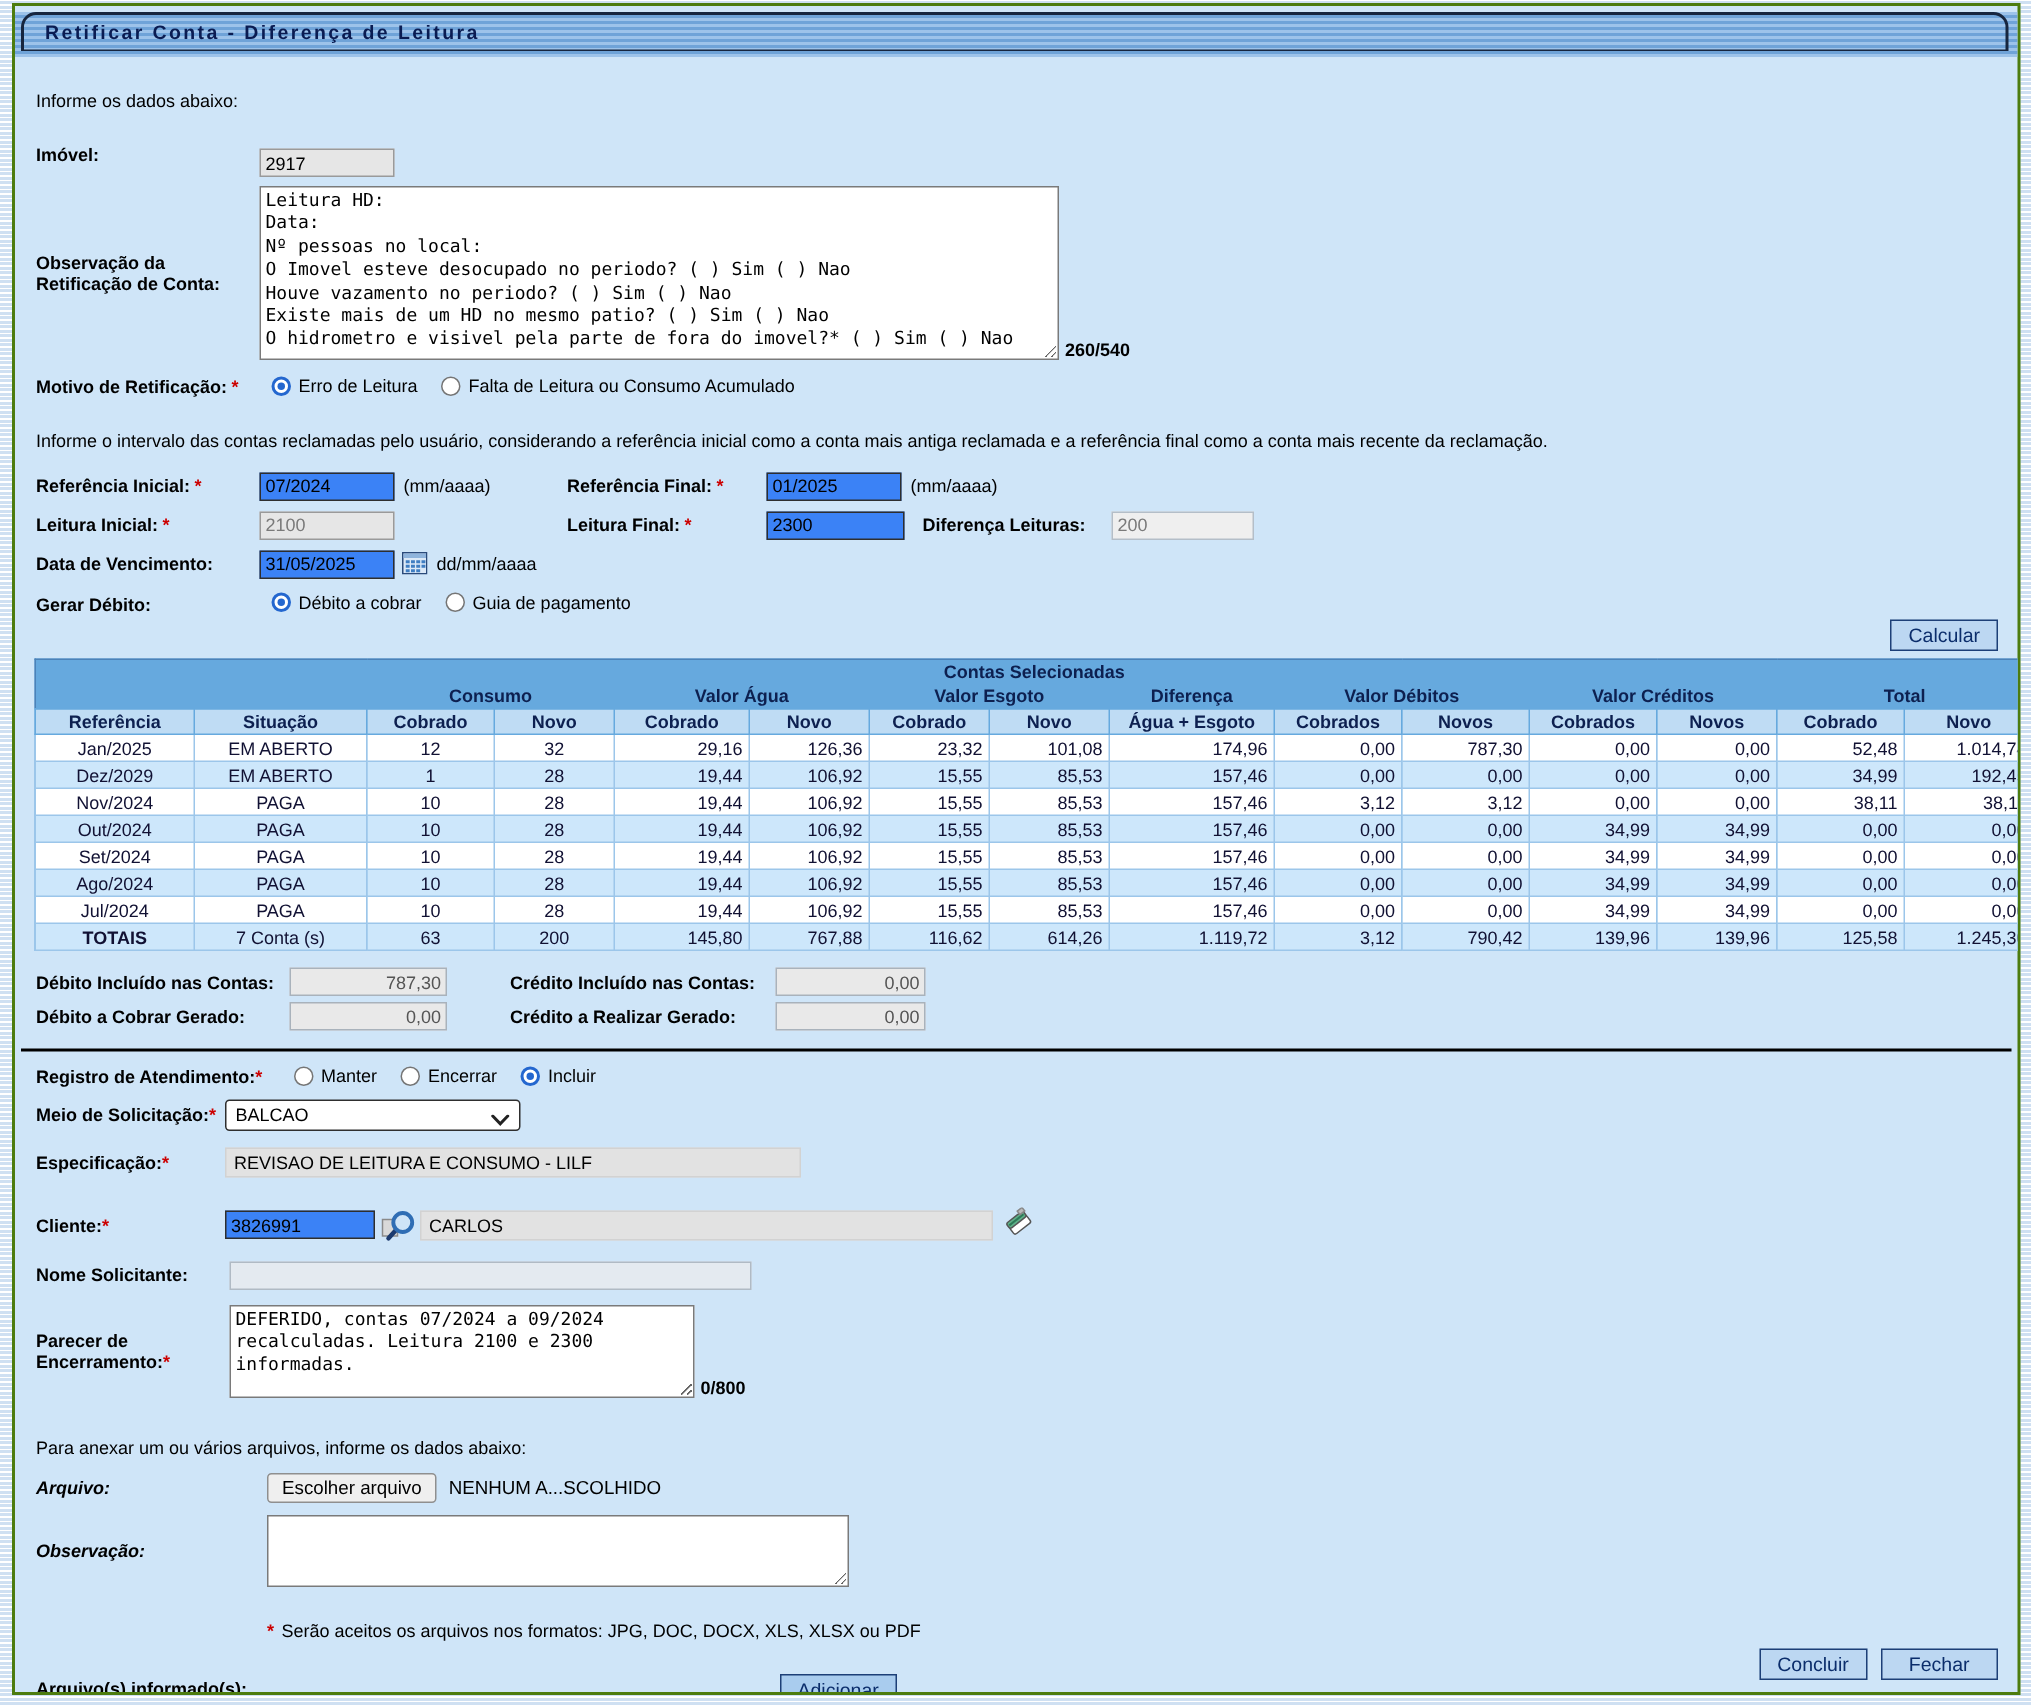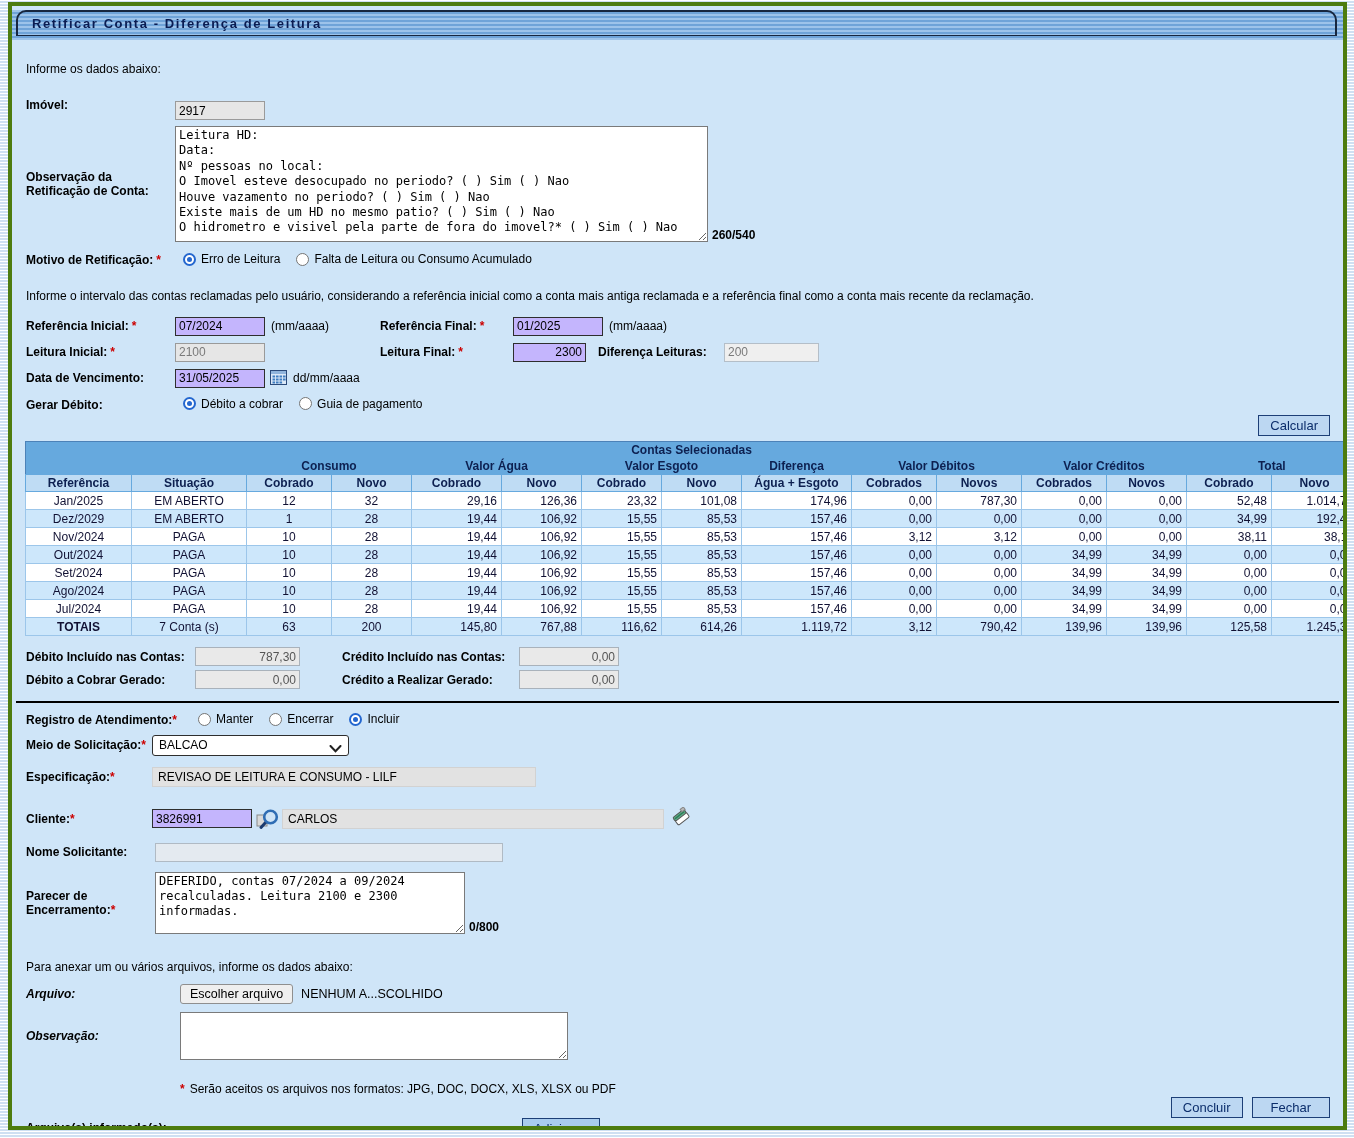--- a/index.html
+++ b/index.html
@@ -6,21 +6,21 @@
   html,body { width: 1354px; height: 1138px; }
   body {
     font-family: "Liberation Sans", sans-serif;
     background: repeating-linear-gradient(to bottom, #ffffff 0 1px, #cfe0f2 1px 3px);
   }
   .page {
     position: relative;
     width: 1339px; height: 1128px;
     margin: 2px 0 0 8px;
     background: #cfe5f8;
-    border: 4px solid #4d7c0f;
+    border: 2px solid #4d7c0f;
     overflow: hidden;
   }
   
   .titlebar {
     height: 30px;
     background: repeating-linear-gradient(to bottom, #9dc3ea 0 2px, #6fa3d8 2px 4px);
   }
   .titlebox {
     height: 26px; margin: 4px 6px 0 4px;
     border: 2px solid #17263f; border-bottom-width: 1px;
@@ -29,21 +29,21 @@
   }
   .title-text { font-size: 13px; font-weight: bold; color: #0a1c52; letter-spacing: 1.6px; }
   
   .content { padding-top: 16px; font-size: 12px; color: #000; }
   .row { display: flex; align-items: center; padding-left: 14px; }
   .lbl { font-weight: bold; flex: none; }
   .w146 { width: 149px; } .w126 { width: 126px; } .w129 { width: 129px; } .w154 { width: 154px; font-style: italic; }
   .req { color: #cc0000; font-weight: bold; margin-left: 3px; }
   .hint { margin-left: 6px; }
   .inp {
-    height: 19px; border: 1px solid #2e2e2e; background: #c4b5fd;
+    height: 19px; border: 1px solid #2e2e2e; background: #3b82f6;
     font-family: "Liberation Sans", sans-serif; font-size: 12px; padding: 0 3px; color: #000;
   }
   .inp-ro { background: #e6e6e6; border: 1px solid #9a9a9a; color: #7a7a7a; }
   .inp-soft { background: #e4eaf0; border: 1px solid #b0bac4; color: #555; }
   .money { background: #e9e9e9; border: 1px solid #a9b2bb; color: #555; text-align: right; }
   .flat {
     background: #e2e2e2; border: 1px solid #d2d2d2; height: 20px;
     display: flex; align-items: center; padding: 0 5px; color: #000;
   }
   textarea {
@@ -162,21 +162,21 @@
       <span class="lbl" style="width:133px"><span>Referência Final:</span><span class="req">*</span></span>
       <input class="inp" style="width: 90px;" value="01/2025">
       <span class="hint">(mm/aaaa)</span>
     </div>
 
     <div class="row" style="margin-top:7px">
       <span class="lbl w146"><span>Leitura Inicial:</span><span class="req">*</span></span>
       <input class="inp inp-ro" style="width: 90px;" readonly="" value="2100">
       <span style="width:115px"></span>
       <span class="lbl" style="width:133px"><span>Leitura Final:</span><span class="req">*</span></span>
-      <input class="inp" style="width: 73px; text-align: right;" value="2300">
+      <input class="inp" style="width: 92px;" value="2300">
       <span class="lbl" style="margin-left:12px;width:126px">Diferença Leituras:</span>
       <input class="inp inp-ro" style="width: 95px; background: rgb(239, 239, 239); border-color: rgb(180, 190, 200);" readonly="" value="200">
     </div>
 
     <div class="row" style="margin-top:7px">
       <span class="lbl w146">Data de Vencimento:</span>
       <input class="inp" style="width: 90px;" value="31/05/2025">
       <span class="icn" style="margin-left:5px">
         <svg width="17" height="16" viewBox="0 0 17 16">
           <rect x="0.5" y="1.5" width="16" height="14" fill="#dce9f7" stroke="#2a4a7a"></rect>

